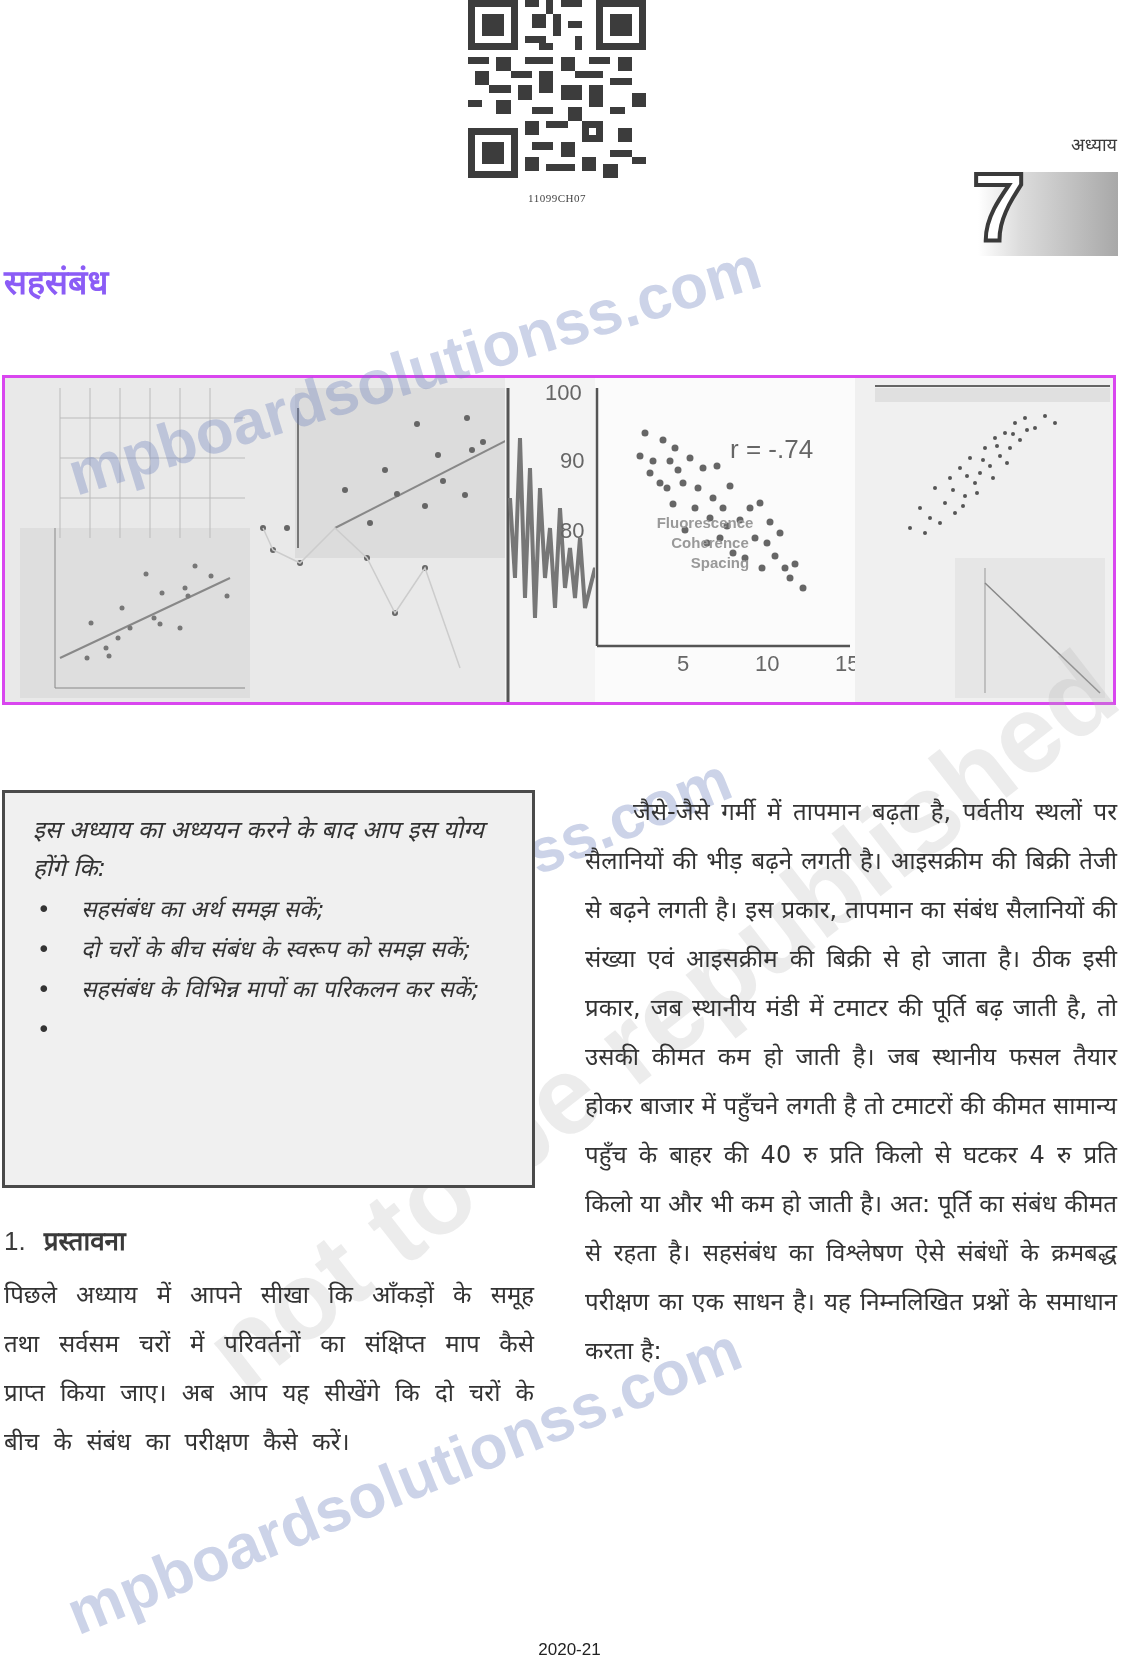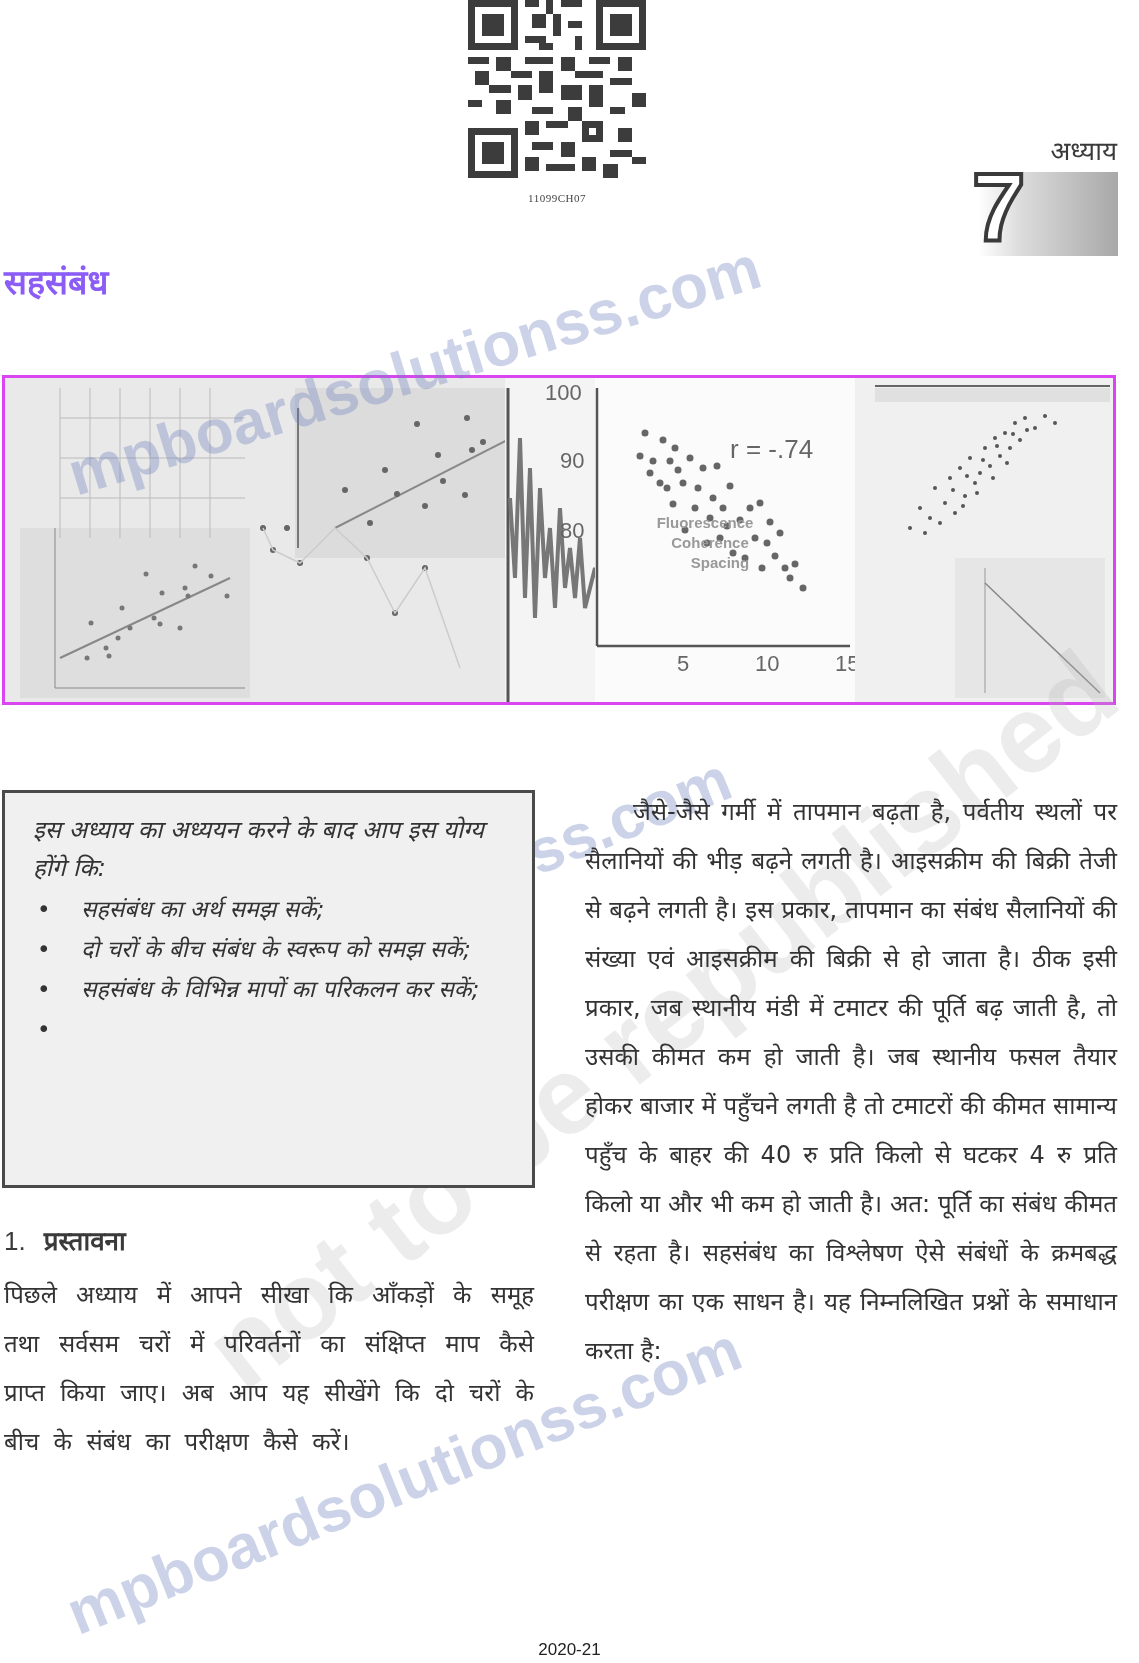--- a/index.html
+++ b/index.html
@@ -11,21 +11,21 @@
   .qr {
     position: absolute; left: 468px; top: 0; width: 178px; height: 178px;
   }
   .qr svg { width: 100%; height: 100%; display: block; }
   .qr-code-label {
     position: absolute; left: 468px; top: 192px; width: 178px; text-align: center;
     font-family: Liberation Serif, serif; font-size: 11px; color: #444; letter-spacing: 0.5px;
   }
   .chapter-word {
     position: absolute; right: 22px; top: 132px;
-    font-family: "DejaVu Sans", sans-serif; font-size: 26px; color: #3a3a3a;
+    font-family: "DejaVu Sans", sans-serif; font-size: 18px; color: #3a3a3a;
   }
   .chapter-block {
     position: absolute; left: 978px; top: 172px; width: 140px; height: 84px;
     background: linear-gradient(90deg, #ffffff 0%, #dcdcdc 30%, #a8a8a8 100%);
   }
   .chapter-number {
     position: absolute; left: 972px; top: 160px; font-family: "Liberation Sans", sans-serif;
     font-size: 96px; font-weight: bold; line-height: 96px; color: #ffffff;
     -webkit-text-stroke: 4px #3a3a3a;
   }

